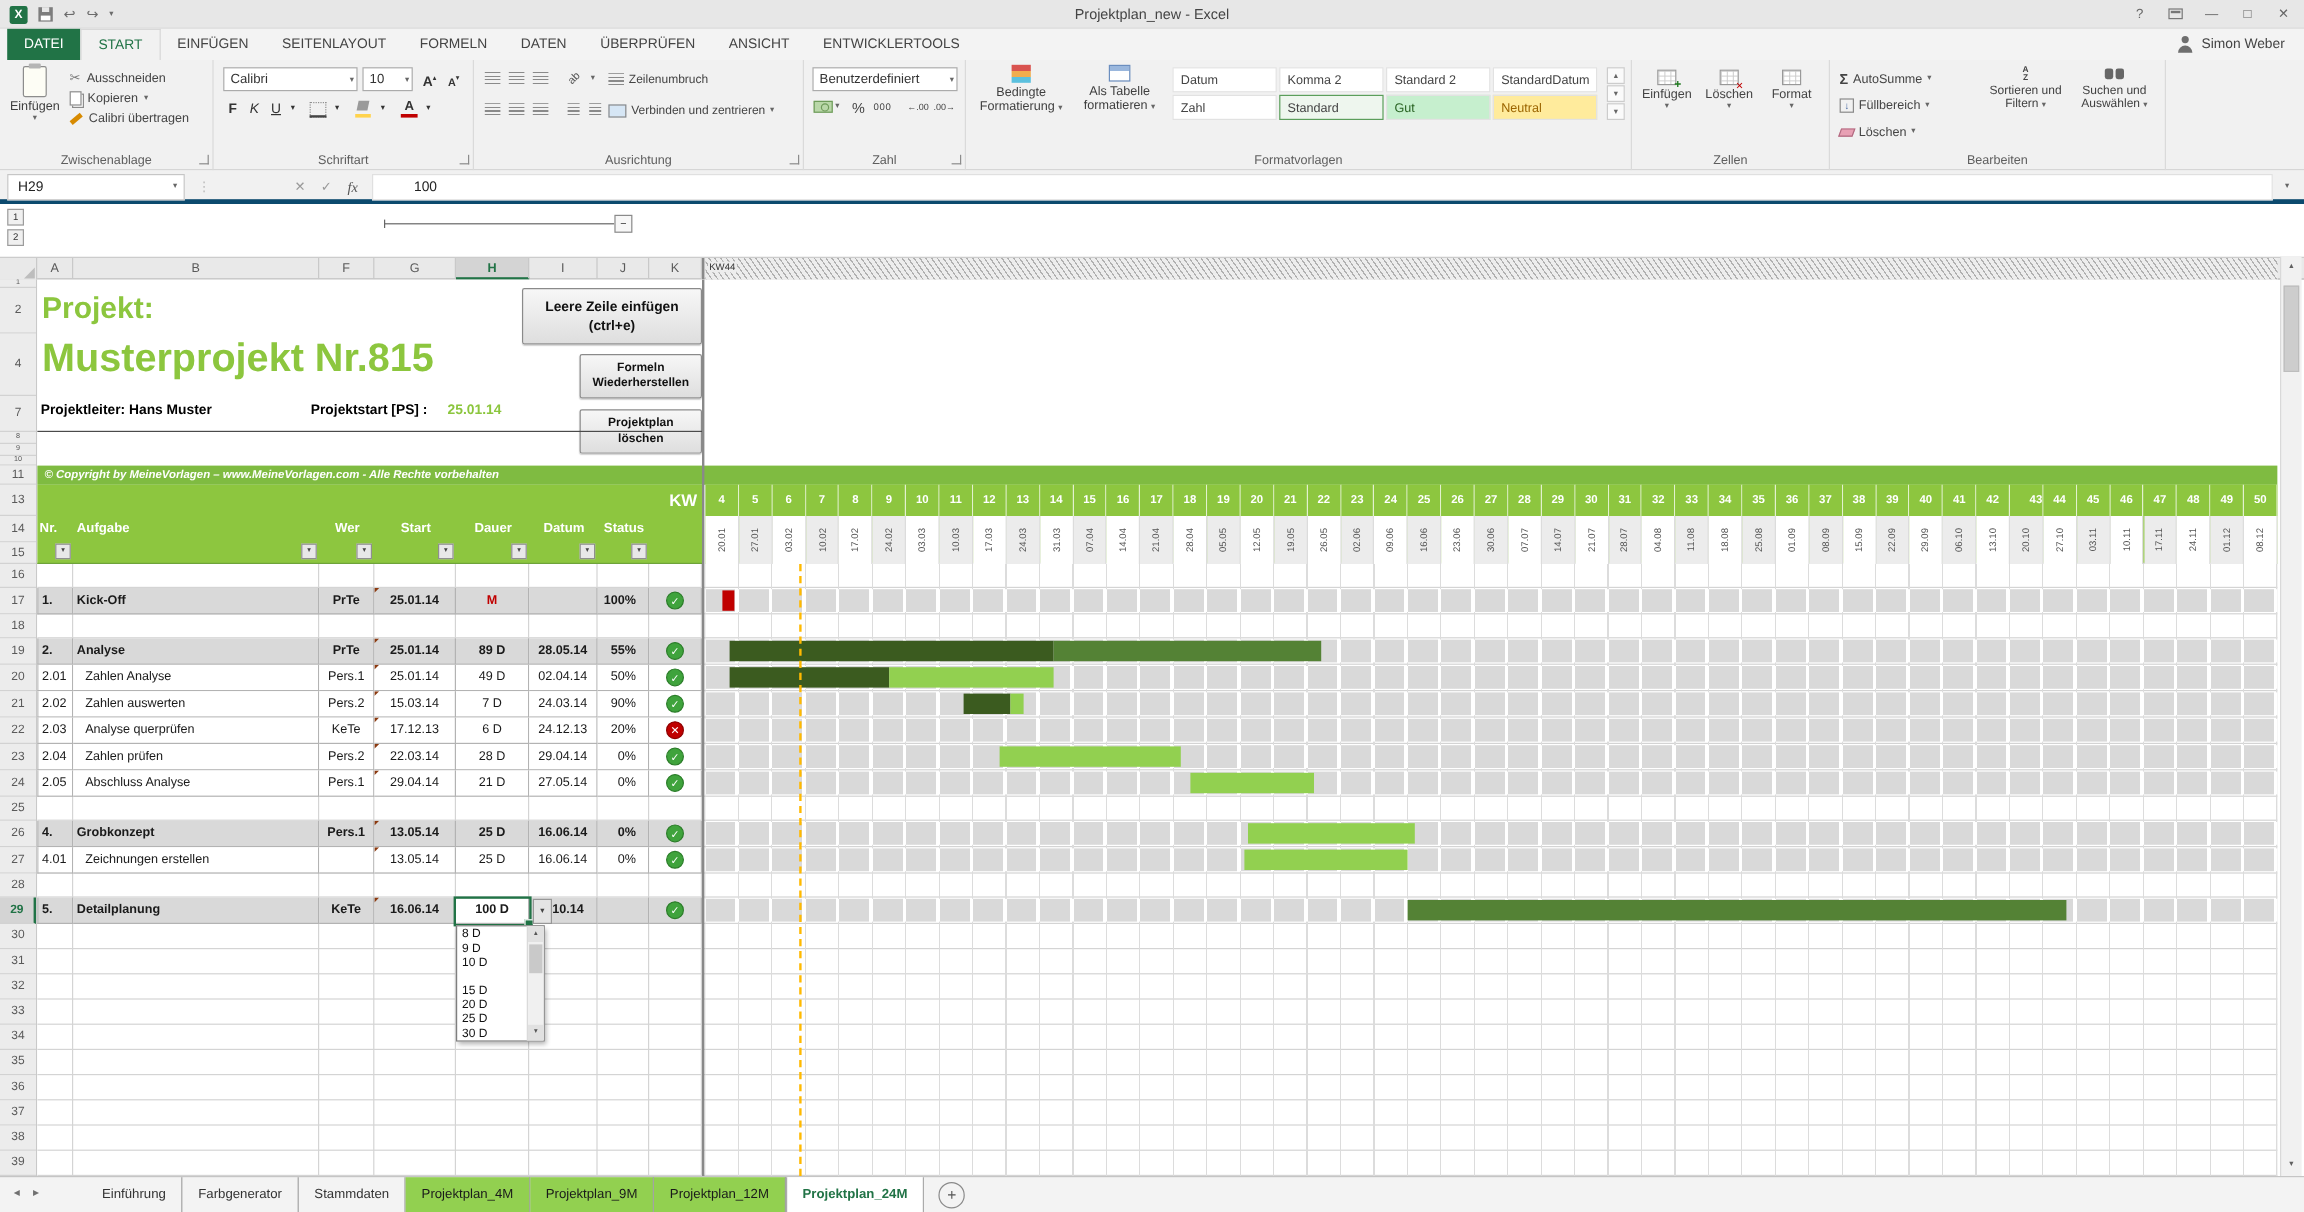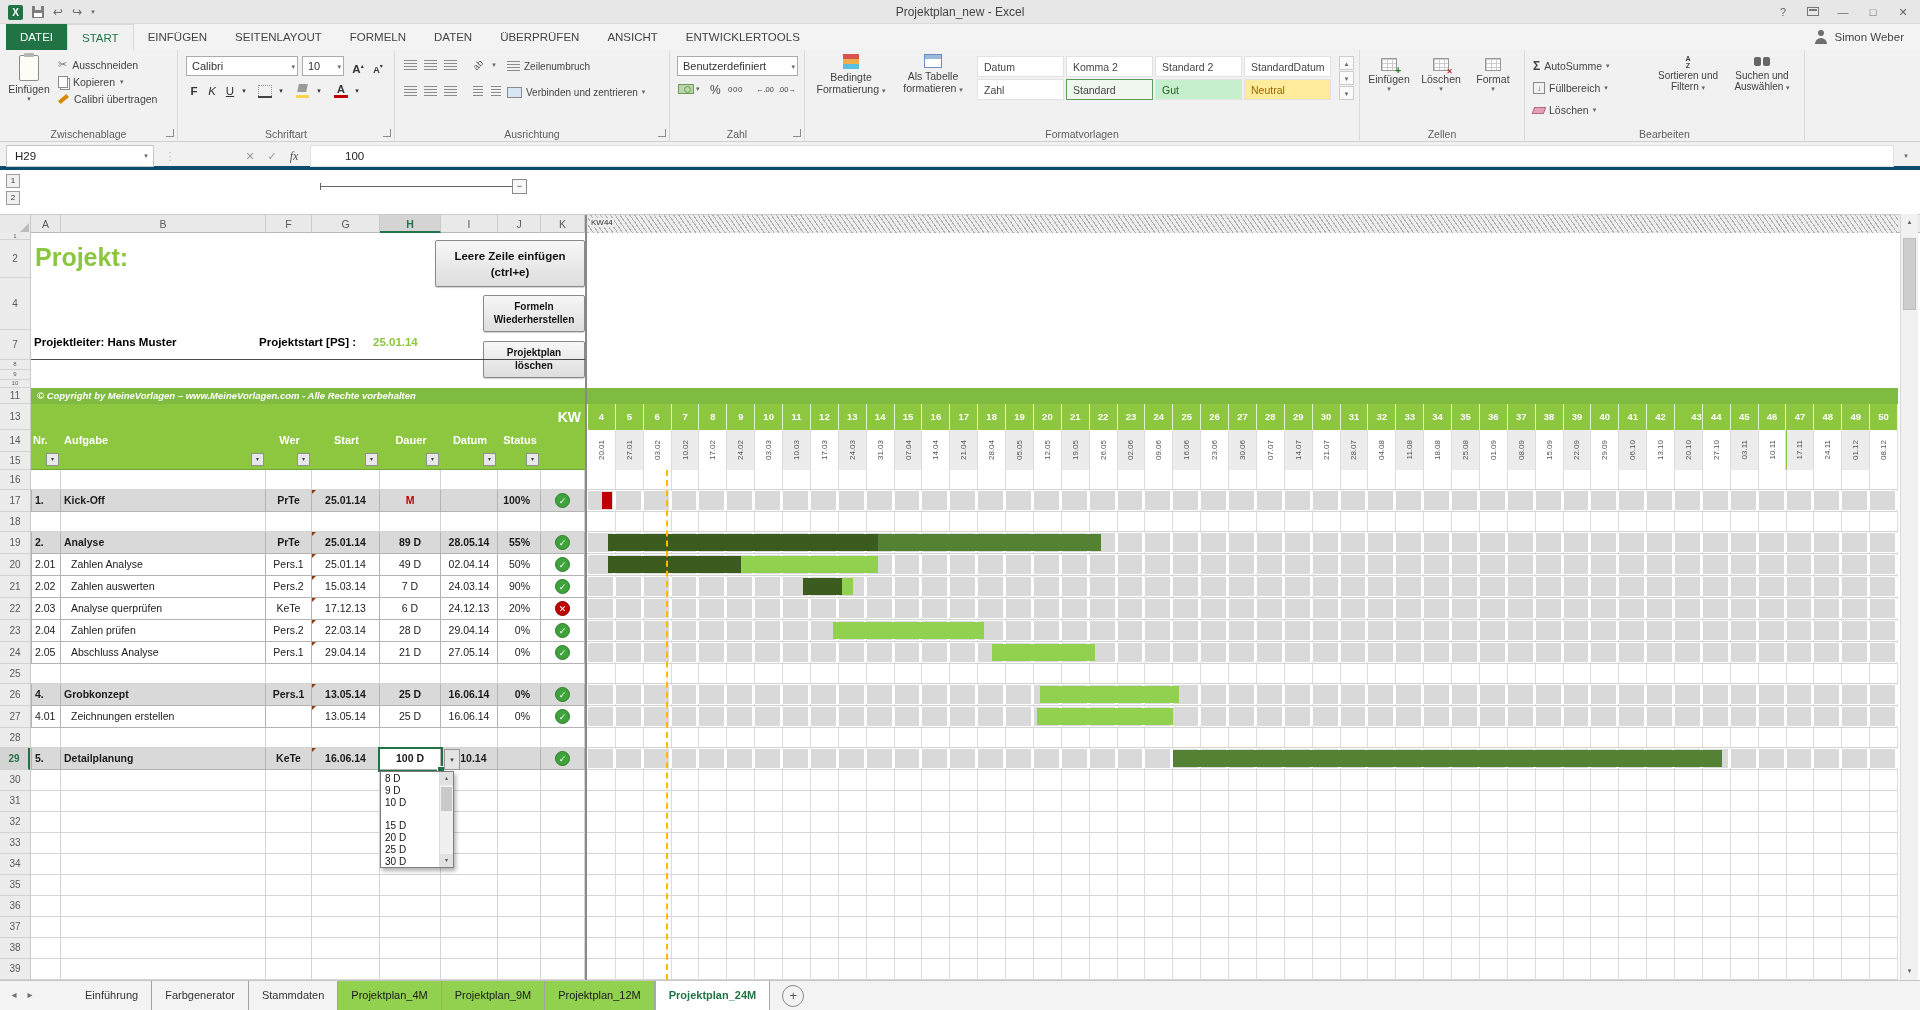--- a/index.html
+++ b/index.html
@@ -483,20 +483,21 @@
     <div class="rowhead" style="top: 621px; height: 21px; line-height: 20px;">34</div>
     <div class="rowhead" style="top: 642px; height: 21px; line-height: 20px;">35</div>
     <div class="rowhead" style="top: 663px; height: 21px; line-height: 20px;">36</div>
     <div class="rowhead" style="top: 684px; height: 21px; line-height: 20px;">37</div>
     <div class="rowhead" style="top: 705px; height: 21px; line-height: 20px;">38</div>
     <div class="rowhead" style="top: 726px; height: 21px; line-height: 20px;">39</div>
   </div>
 
 <div id="sheet">
   <div id="project-label">Projekt:</div>
+  <div id="project-title">Musterprojekt Nr.815</div>
   <div class="xbtn" id="btn-insert">
     <div>Leere Zeile einfügen</div>
     <div>(ctrl+e)</div>
   </div>
   <div class="xbtn" id="btn-restore">
     <div>Formeln</div>
     <div>Wiederherstellen</div>
   </div>
   <div class="xbtn" id="btn-clear">
     <div>Projektplan</div>

